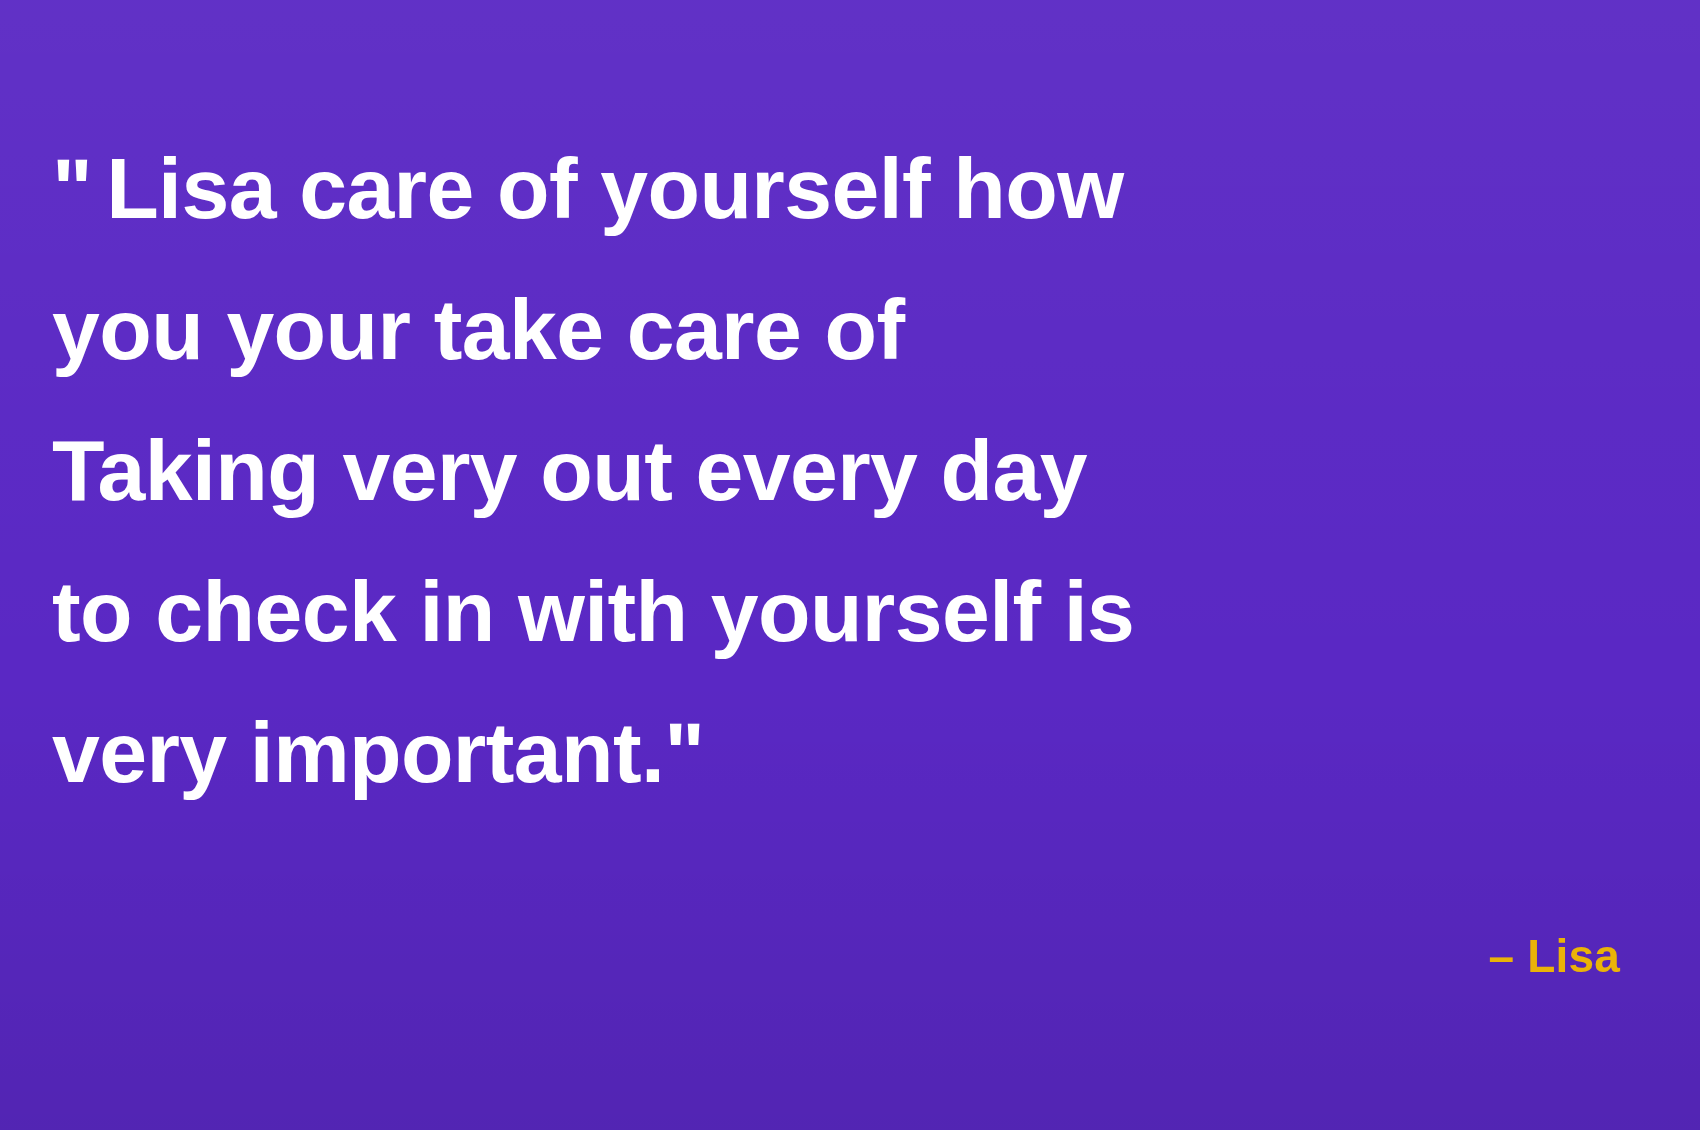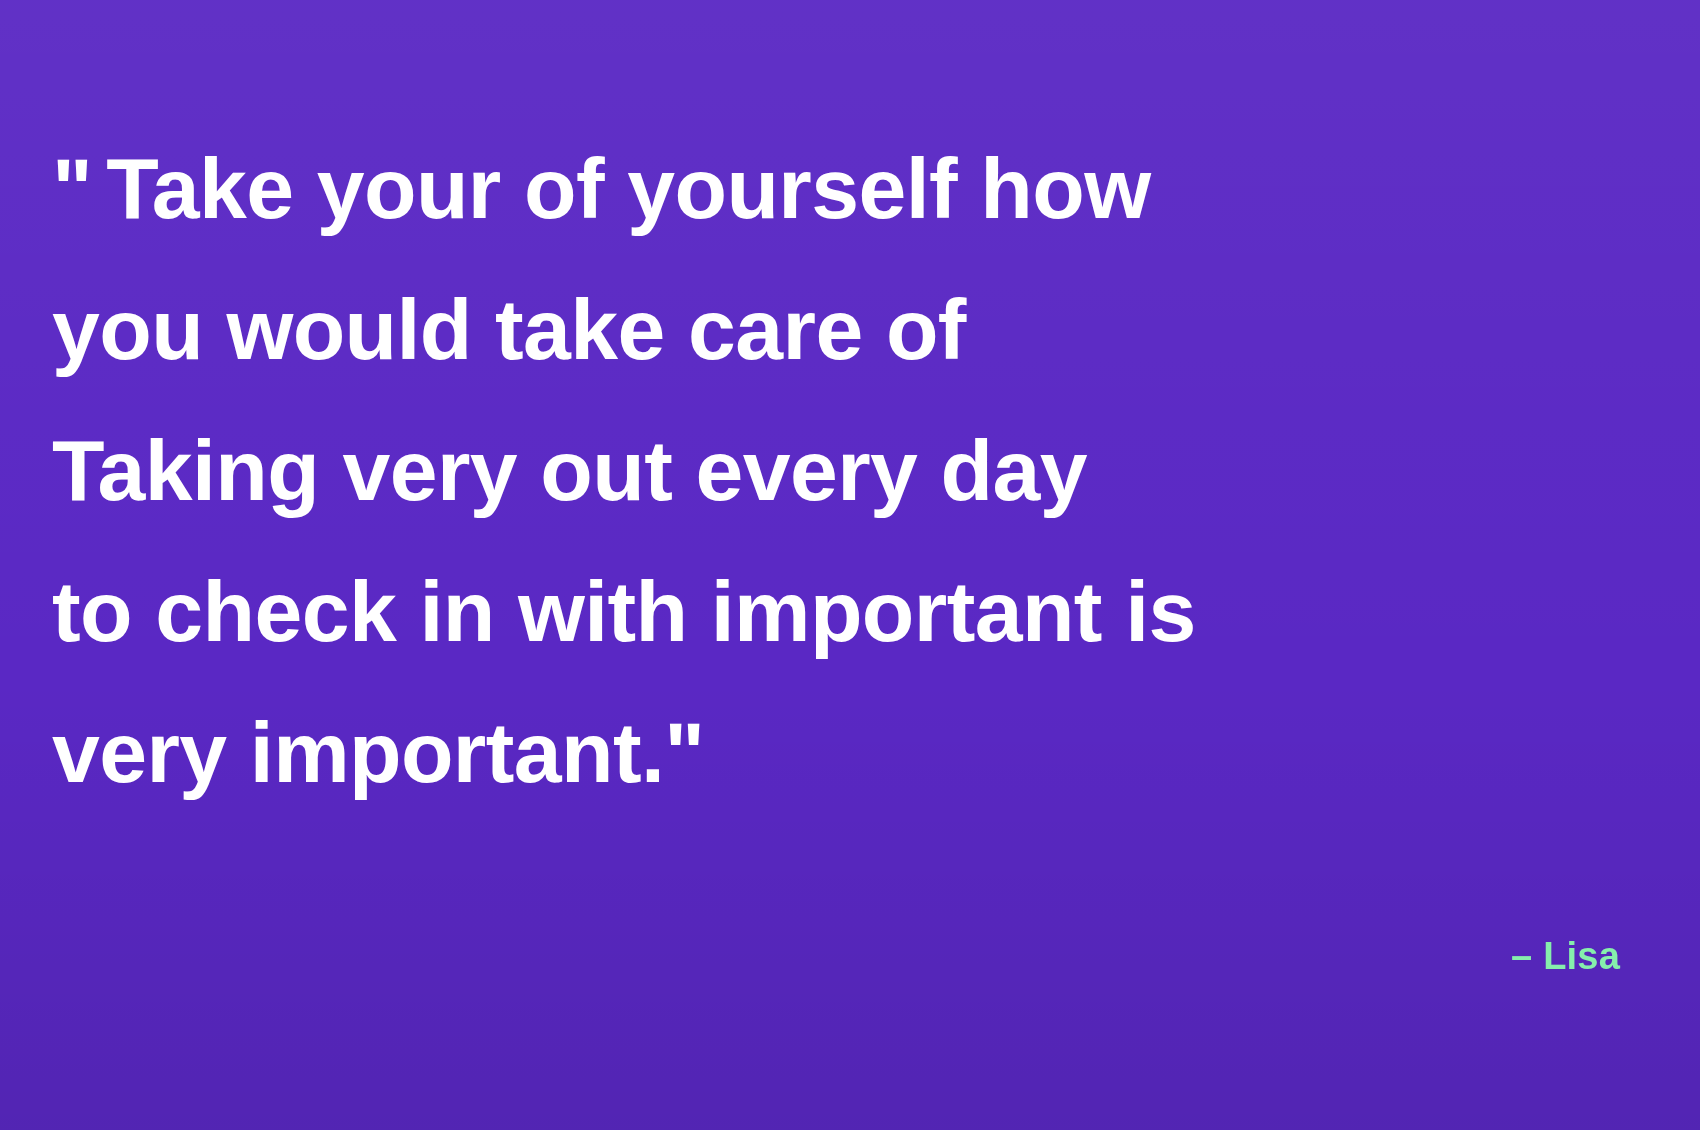--- a/index.html
+++ b/index.html
@@ -74,45 +74,45 @@
   .open-quote {
     display: inline-block;
     margin-right: 14px;
     font-weight: 700;
   }
 
   .attribution {
     position: absolute;
     right: 80px;
     top: 928px;
-    color: #86efac;
-    font-size: 38px;
+    color: #eab308;
+    font-size: 46px;
     line-height: 56px;
     font-weight: 700;
     letter-spacing: 0.2px;
     white-space: nowrap;
   }
 </style>
 </head>
 <body>
 
 <div class="quote-card">
 
   <div class="quote-body">
 
     <div class="quote-line first-line">
-      <span class="open-quote">"</span><span>Take your of yourself how</span>
+      <span class="open-quote">"</span><span>Lisa care of yourself how</span>
     </div>
 
-    <div class="quote-line">you would take care of</div>
+    <div class="quote-line">you your take care of</div>
 
 
     <div class="quote-line">Taking very out every day</div>
 
-    <div class="quote-line">to check in with important is</div>
+    <div class="quote-line">to check in with yourself is</div>
 
     <div class="quote-line">very important."</div>
 
   </div>
 
   <div class="attribution">– Lisa</div>
 
 </div>
 
 </body></html>

